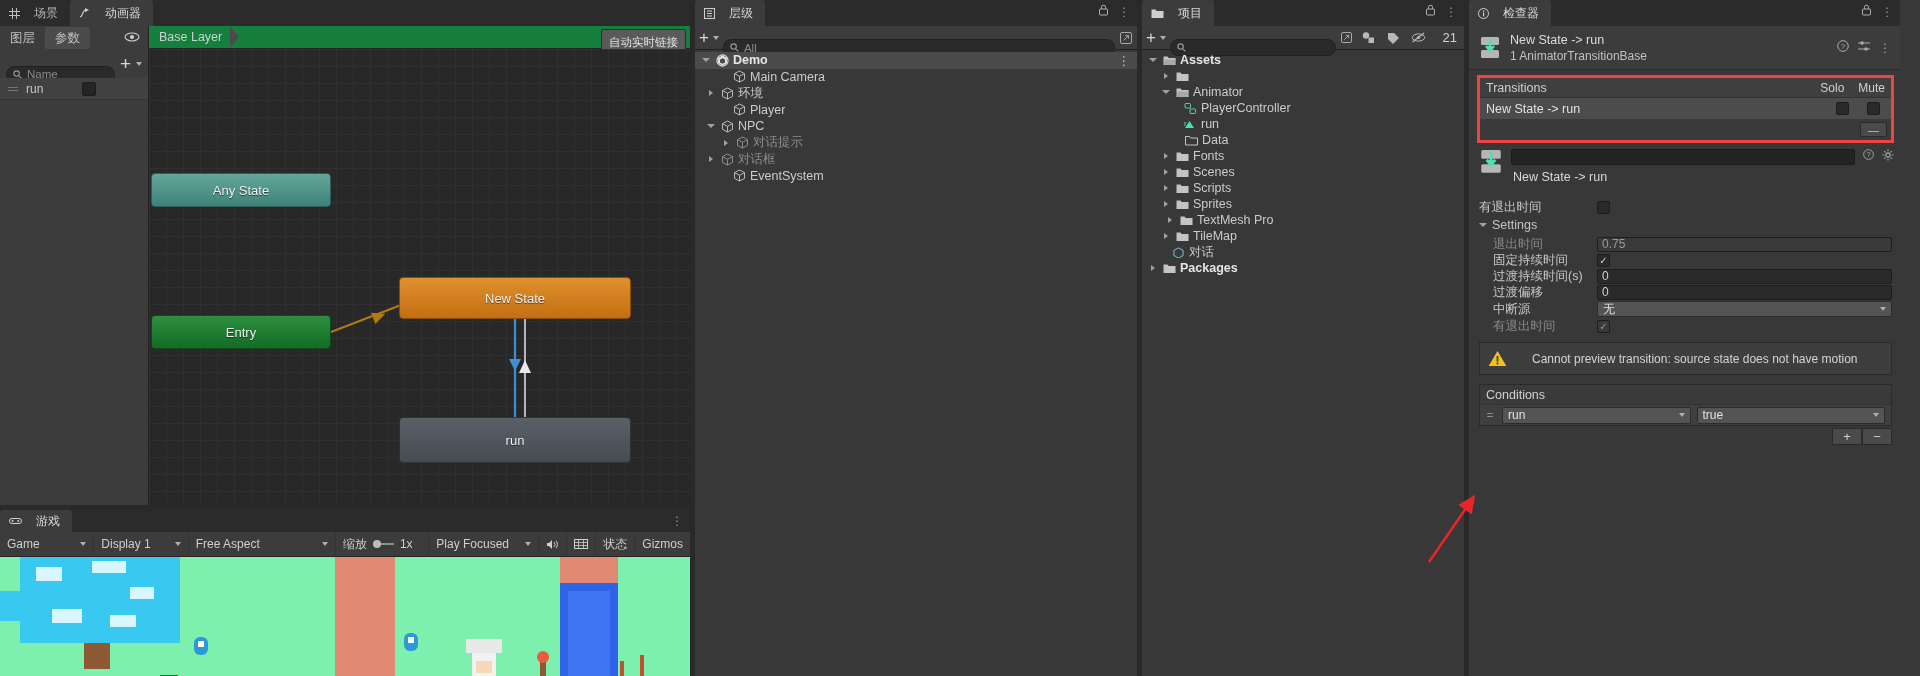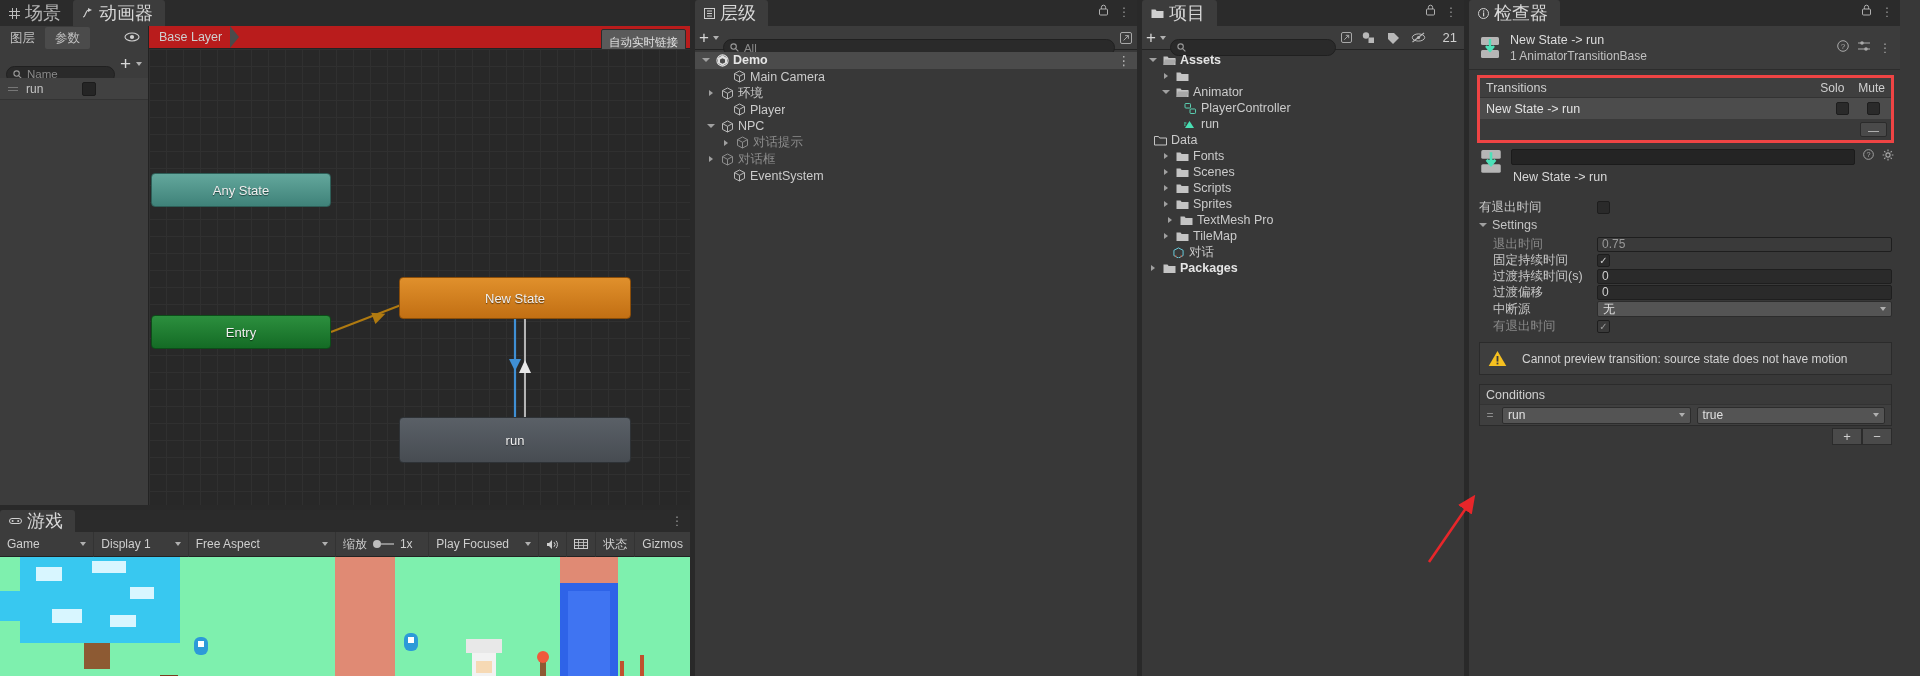--- a/index.html
+++ b/index.html
@@ -2,22 +2,22 @@
 <html><head>
 <meta charset="utf-8">
 <style>
   * { box-sizing: border-box; margin:0; padding:0; }
   html,body { width:1920px; height:676px; overflow:hidden; background:#383838;
     font-family:"Liberation Sans", sans-serif; font-size:12px; color:#c4c4c4; }
   .app { position:relative; width:1920px; height:676px; display:flex; }
 
   
   .tabbar { height:26px; background:#2b2b2b; display:flex; align-items:flex-end; position:relative; }
-  .tab { height:26px; padding:0 12px 0 9px; display:flex; align-items:center; gap:5px;
-         font-size:18px; color:#b4b4b4; background:#2b2b2b;text-align:right; }
+  .tab { height:26px; padding:0 12px 0 9px; display:flex; align-items:center; gap:14px;
+         font-size:12px; color:#b4b4b4; background:#2b2b2b;text-align:right; }
   .tab.active { background:#3c3c3c; color:#d8d8d8; border-top-left-radius:3px; border-top-right-radius:3px; }
   .tabbar .tb-right { position:absolute; right:6px; top:4px; display:flex; gap:9px; align-items:center; color:#9a9a9a; }
   .panel { background:#383838; display:flex; flex-direction:column; }
   .toolrow { height:24px; background:#3c3c3c; display:flex; align-items:center; gap:4px; padding:0 4px;
              border-bottom:1px solid #232323; }
   .icobtn { display:inline-flex; align-items:center; justify-content:center; color:#b8b8b8; }
   .searchbox { flex:1; height:17px; background:#2a2a2a; border:1px solid #202020; border-radius:9px;
                display:flex; align-items:center; padding:0 6px; gap:5px; color:#8a8a8a; font-size:11.5px;margin-top:20px; }
   .vdiv { width:5px; background:#292929; }
   .hdiv { height:5px; background:#292929; }
@@ -34,21 +34,21 @@
   .lp-tabs { height:24px; display:flex; align-items:center; background:#3c3c3c; position:relative; }
   .lp-tab { height:22px; padding:0 10px; display:flex; align-items:center; font-size:12.5px; color:#c0c0c0; }
   .lp-tab.on { background:#4b4b4b; border-radius:2px; }
   .lp-eye { position:absolute; right:8px; top:5px; }
   .lp-search { height:28px; display:flex; align-items:center; gap:5px; padding:0 6px; }
   .param-row { height:22px; display:flex; align-items:center; gap:8px; padding:0 8px; background:#414141;
                border-bottom:1px solid #333; }
   .param-grip { width:10px; height:1px; border-top:1px solid #777; border-bottom:1px solid #777; height:4px; }
   .param-box { width:14px; height:14px; background:#252525; border:1px solid #1c1c1c; border-radius:2px; margin-left:auto; margin-right:44px; }
   .graph-pane { flex:1; position:relative; background:#282828; overflow:hidden; }
-  .bl-bar { height:23px; background:#b91c1c; display:flex; align-items:center; position:relative; border-bottom:1px solid #232323;}
+  .bl-bar { height:23px; background:#15803d; display:flex; align-items:center; position:relative; border-bottom:1px solid #232323;}
   .bl-crumb { padding-left:10px; font-size:12.5px; color:#cfcfcf; }
   .bl-chev { width:0;height:0;border-top:11px solid transparent;border-bottom:11px solid transparent;border-left:9px solid #4b4b4b; margin-left:8px;}
   .autolive { position:absolute; right:4px; top:3px; height:27px; padding:0 7px; background:#5a5a5a;
               border:1px solid #2c2c2c; border-radius:2px; font-size:11.5px; color:#e0e0e0; display:flex; align-items:center; }
   .grid { position:absolute; inset:0;
       background-color:#282828;
       background-image:
         linear-gradient(to right, #303030 1px, transparent 1px),
         linear-gradient(to bottom, #303030 1px, transparent 1px),
         linear-gradient(to right, #3a3a3a 1px, transparent 1px),
@@ -105,21 +105,21 @@
   .f-lbl { width:118px; color:#c8c8c8; }
   .f-lbl.dim { color:#8a8a8a; }
   .f-val { flex:1; margin-right:8px; }
   .inp { height:15px; background:#2a2a2a; border:1px solid #1e1e1e; border-radius:2px; padding-left:4px;
          font-size:12px; color:#cfcfcf; display:flex; align-items:center; }
   .inp.dim { background:#3a3a3a; color:#9a9a9a; }
   .dd { height:16px; background:#545454; border:1px solid #2c2c2c; border-radius:2px; padding:0 5px;
         font-size:12px; color:#e0e0e0; display:flex; align-items:center; }
   .dd .caret { margin-left:auto; }
   .warnbox { margin:8px 8px 0 10px; background:#3e3e3e; border:1px solid #2b2b2b; display:flex; align-items:center;
-             gap:15px; padding:7px 8px; font-size:12px; color:#d3d3d3; }
+             gap:25px; padding:7px 8px; font-size:12px; color:#d3d3d3; }
   .cond-box { margin:9px 8px 0 10px; border:1px solid #2b2b2b; background:#3a3a3a; }
   .cond-head { height:19px; display:flex; align-items:center; padding:0 6px; font-size:12.5px; color:#d0d0d0; }
   .cond-row { height:21px; display:flex; align-items:center; gap:6px; padding:0 6px 0 4px; background:#3f3f3f; border-top:1px solid #333;}
   .cond-row .dd { height:17px; }
   .pm { margin:2px 8px 0 0; display:flex; justify-content:flex-end; }
   .pm-btn { width:30px; height:17px; background:#4a4a4a; border:1px solid #2b2b2b; display:flex;
             align-items:center; justify-content:center; color:#d0d0d0; font-size:13px; }
 </style>
 </head>
 <body>
@@ -559,21 +559,21 @@
         </svg>
         <span>PlayerController</span>
       </div>
       <div class="p-row" style="padding-left:42px">
         <svg class="folder" viewBox="0 0 13 10">
           <path d="M5.5 1.5L10 8.5H1z" fill="#49e0b4"></path>
           <path d="M0 3.5h2.4M0 5.5h1.6" stroke="#49e0b4" stroke-width="1"></path>
         </svg>
         <span>run</span>
       </div>
-      <div class="p-row" style="padding-left:12px">
+      <div class="p-row" style="padding-left:43px">
         <svg class="folder" viewBox="0 0 13 11">
           <path d="M0.5 1.5h4l1.2 1.5h6.8v7H0.5z" fill="none" stroke="#c4c4c4" stroke-width="1"></path>
         </svg>
         <span>Data</span>
       </div>
       <div class="p-row" style="padding-left:18px">
         <span class="arrow" style="width:12px;display:flex;justify-content:center">
             <span class="tri"></span>
           </span>
         <svg class="folder" viewBox="0 0 13 11">

